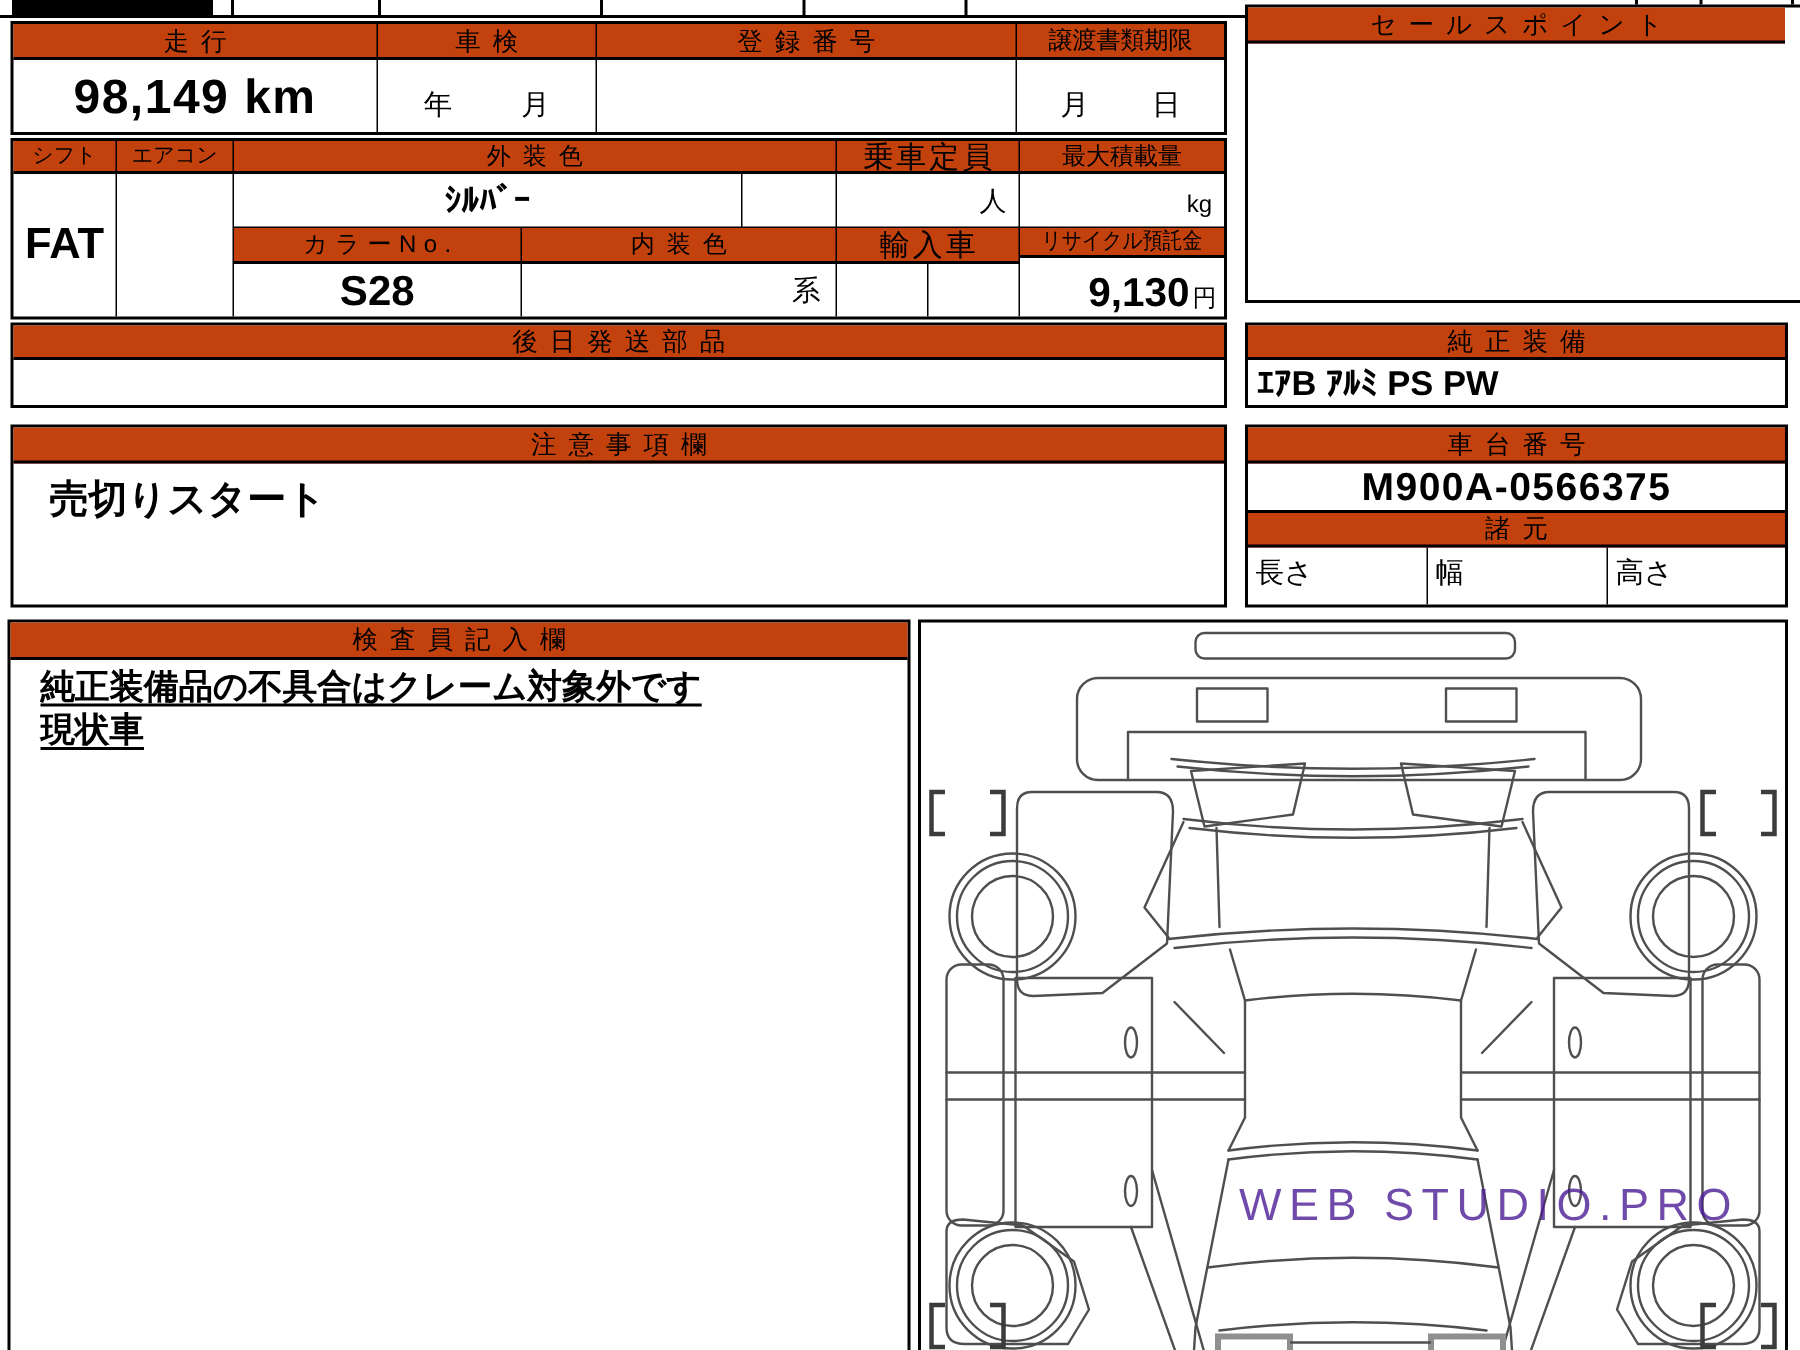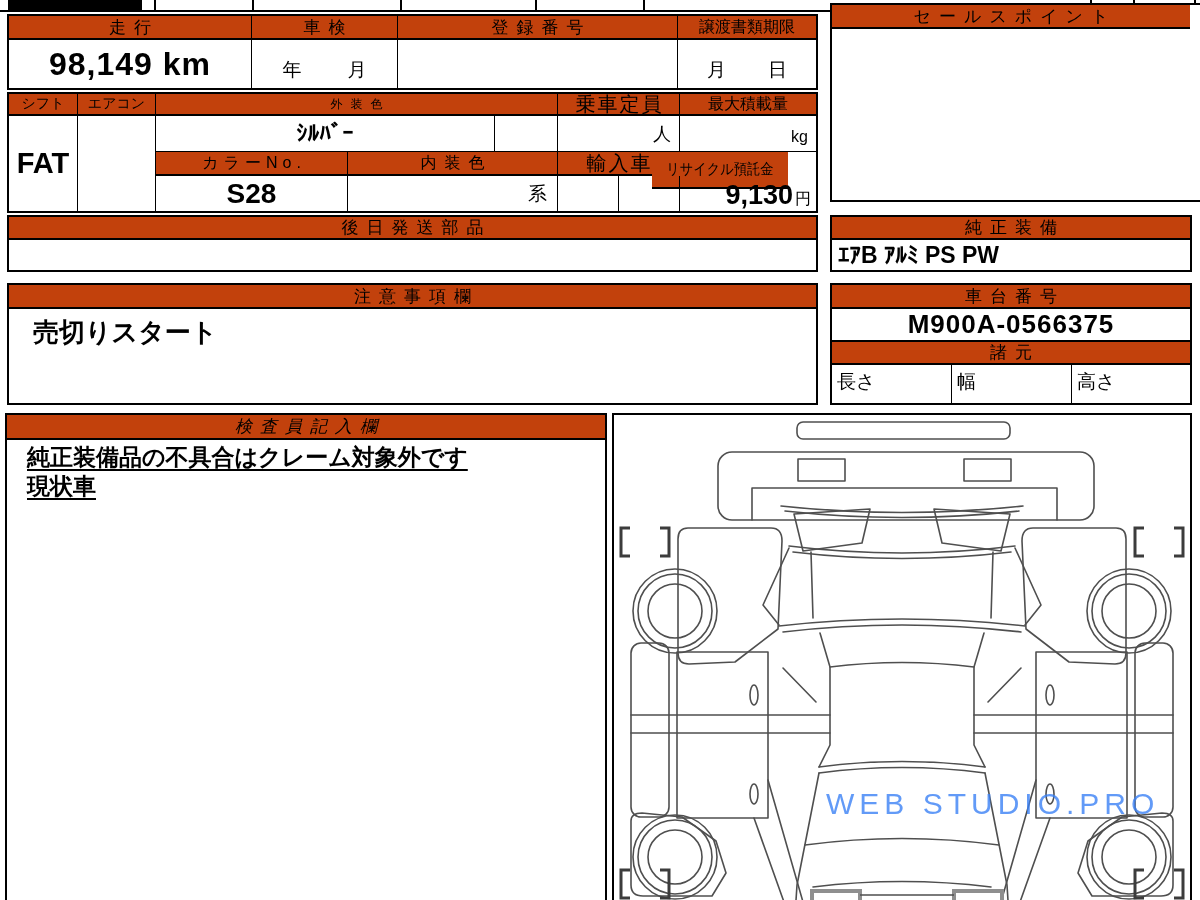--- a/index.html
+++ b/index.html
@@ -14,21 +14,21 @@
   .sp5{letter-spacing:5px;padding-left:5px;}
   .sp2{letter-spacing:2px;padding-left:2px;}
   .bR1{border-right:1px solid #000;}
   .bB1{border-bottom:1px solid #000;}
   .bB2{border-bottom:2px solid #000;}
   .big{font-weight:bold;font-size:32px;letter-spacing:1px;}
   .unitrow{align-items:flex-end;justify-content:flex-end;padding:0 8px 5px 0;font-size:18px;}
   .condensed{transform:scaleX(.88);white-space:nowrap;font-size:15px;}
   .ulline{font-size:23px;font-weight:bold;text-decoration:underline;text-underline-offset:4px;line-height:29px;}
   .watermark{position:absolute;left:212px;top:372px;font-size:30px;font-weight:500;letter-spacing:5px;
-             color:#3b82f6;opacity:.8;white-space:nowrap;}
+             color:#4c1d95;opacity:.8;white-space:nowrap;}
   svg{display:block;}
 </style>
 </head>
 <body>
 
 <div id="sheet">
 
   <div class="abs" style="left:10px;top:0;width:132px;height:10px;background:#000;"></div>
   <div class="abs" style="left:0;top:10px;width:1200px;height:2px;background:#000;"></div>
   <div class="abs" style="left:8px;top:0;width:2px;height:10px;background:#000;"></div>
@@ -60,36 +60,36 @@
   </div>
 
   <div class="box" style="left:830px;top:3px;width:396px;height:199px;">
     <div class="cell hdr sp8 bB2" style="left:0;top:0;width:358px;height:24px;">セールスポイント</div>
     <div class="cell" style="left:0;top:24px;width:358px;height:171px;"></div>
   </div>
 
   <div class="box" style="left:7px;top:92px;width:811px;height:121px;">
     <div class="cell hdr bR1 bB2" style="left:0;top:0;width:69px;height:22px;font-size:14px;">シフト</div>
     <div class="cell hdr bR1 bB2" style="left:69px;top:0;width:78px;height:22px;font-size:14px;">エアコン</div>
-    <div class="cell hdr sp8 bR1 bB2" style="left:147px;top:0;width:402px;height:22px;font-size:12px;">外装色</div>
+    <div class="cell hdr sp8 bR1 bB2" style="left:147px;top:0;width:402px;height:22px;font-size:16px;">外装色</div>
     <div class="cell hdr sp2 bR1 bB2" style="left:549px;top:0;width:122px;height:22px;font-size:20px;">乗車定員</div>
     <div class="cell hdr bB2" style="left:671px;top:0;width:136px;height:22px;font-size:16px;">最大積載量</div>
 
     <div class="cell bR1" style="left:0;top:22px;width:69px;height:95px;font-size:29px;font-weight:bold;">FAT</div>
     <div class="cell bR1" style="left:69px;top:22px;width:78px;height:95px;"></div>
 
     <div class="cell bR1 bB1" style="left:147px;top:22px;width:339px;height:36px;font-size:23px;font-weight:bold;">ｼﾙﾊﾞｰ</div>
     <div class="cell bR1 bB1" style="left:486px;top:22px;width:63px;height:36px;"></div>
     <div class="cell bR1 bB1 unitrow" style="left:549px;top:22px;width:122px;height:36px;">人</div>
     <div class="cell bB1 unitrow" style="left:671px;top:22px;width:136px;height:36px;font-size:16px;">kg</div>
 
     <div class="cell hdr sp5 bR1 bB2" style="left:147px;top:58px;width:192px;height:24px;font-size:16px;">カラーNo.</div>
     <div class="cell hdr sp8 bR1 bB2" style="left:339px;top:58px;width:210px;height:24px;font-size:16px;">内装色</div>
     <div class="cell hdr sp2 bR1 bB2" style="left:549px;top:58px;width:122px;height:24px;font-size:20px;">輸入車</div>
-    <div class="cell hdr bB2" style="left:643px;top:58px;width:136px;height:37px;">
+    <div class="cell hdr bB2" style="left:671px;top:58px;width:136px;height:20px;align-items:flex-end;">
       <span class="condensed">リサイクル預託金</span>
     </div>
 
     <div class="cell bR1" style="left:147px;top:82px;width:192px;height:35px;font-size:28px;font-weight:bold;">S28</div>
     <div class="cell bR1" style="left:339px;top:82px;width:210px;height:35px;justify-content:flex-end;padding-right:10px;font-size:19px;">系</div>
     <div class="cell bR1" style="left:549px;top:82px;width:61px;height:35px;"></div>
     <div class="cell bR1" style="left:610px;top:82px;width:61px;height:35px;"></div>
     <div class="cell" style="left:671px;top:82px;width:136px;height:35px;justify-content:flex-end;align-items:baseline;padding:4px 5px 0 0;">
       <span style="font-size:27px;font-weight:bold;line-height:31px;">9,130</span>
       <span style="font-size:16px;margin-left:2px;">円</span>
@@ -114,21 +114,21 @@
   <div class="box" style="left:830px;top:283px;width:362px;height:122px;">
     <div class="cell hdr sp8 bB2" style="left:0;top:0;width:358px;height:24px;">車台番号</div>
     <div class="cell bB2" style="left:0;top:24px;width:358px;height:33px;font-size:26px;font-weight:bold;letter-spacing:1px;">M900A-0566375</div>
     <div class="cell hdr sp8 bB2" style="left:0;top:57px;width:358px;height:23px;">諸元</div>
     <div class="cell bR1" style="left:0;top:80px;width:120px;height:38px;align-items:flex-start;justify-content:flex-start;padding:4px 0 0 5px;font-size:19px;">長さ</div>
     <div class="cell bR1" style="left:120px;top:80px;width:120px;height:38px;align-items:flex-start;justify-content:flex-start;padding:4px 0 0 5px;font-size:19px;">幅</div>
     <div class="cell" style="left:240px;top:80px;width:118px;height:38px;align-items:flex-start;justify-content:flex-start;padding:4px 0 0 5px;font-size:19px;">高さ</div>
   </div>
 
   <div class="box" style="left:5px;top:413px;width:602px;height:520px;">
-    <div class="cell hdr sp8 bB2" style="left:0;top:0;width:598px;height:25px;font-style:italic;">検査員記入欄</div>
+    <div class="cell hdr sp8 bB2" style="left:0;top:0;width:598px;height:25px;">検査員記入欄</div>
     <div class="abs" style="left:0;top:25px;width:598px;height:460px;padding:3px 20px;">
       <div class="ulline">純正装備品の不具合はクレーム対象外です</div>
       <div class="ulline">現状車</div>
     </div>
   </div>
 
   <div class="box" style="left:612px;top:413px;width:580px;height:520px;">
     <svg width="576" height="516" viewBox="0 0 576 516" xmlns="http://www.w3.org/2000/svg">
       <g stroke="#4f4f4f" stroke-width="1.6" fill="none" stroke-linejoin="round" stroke-linecap="round">
 

